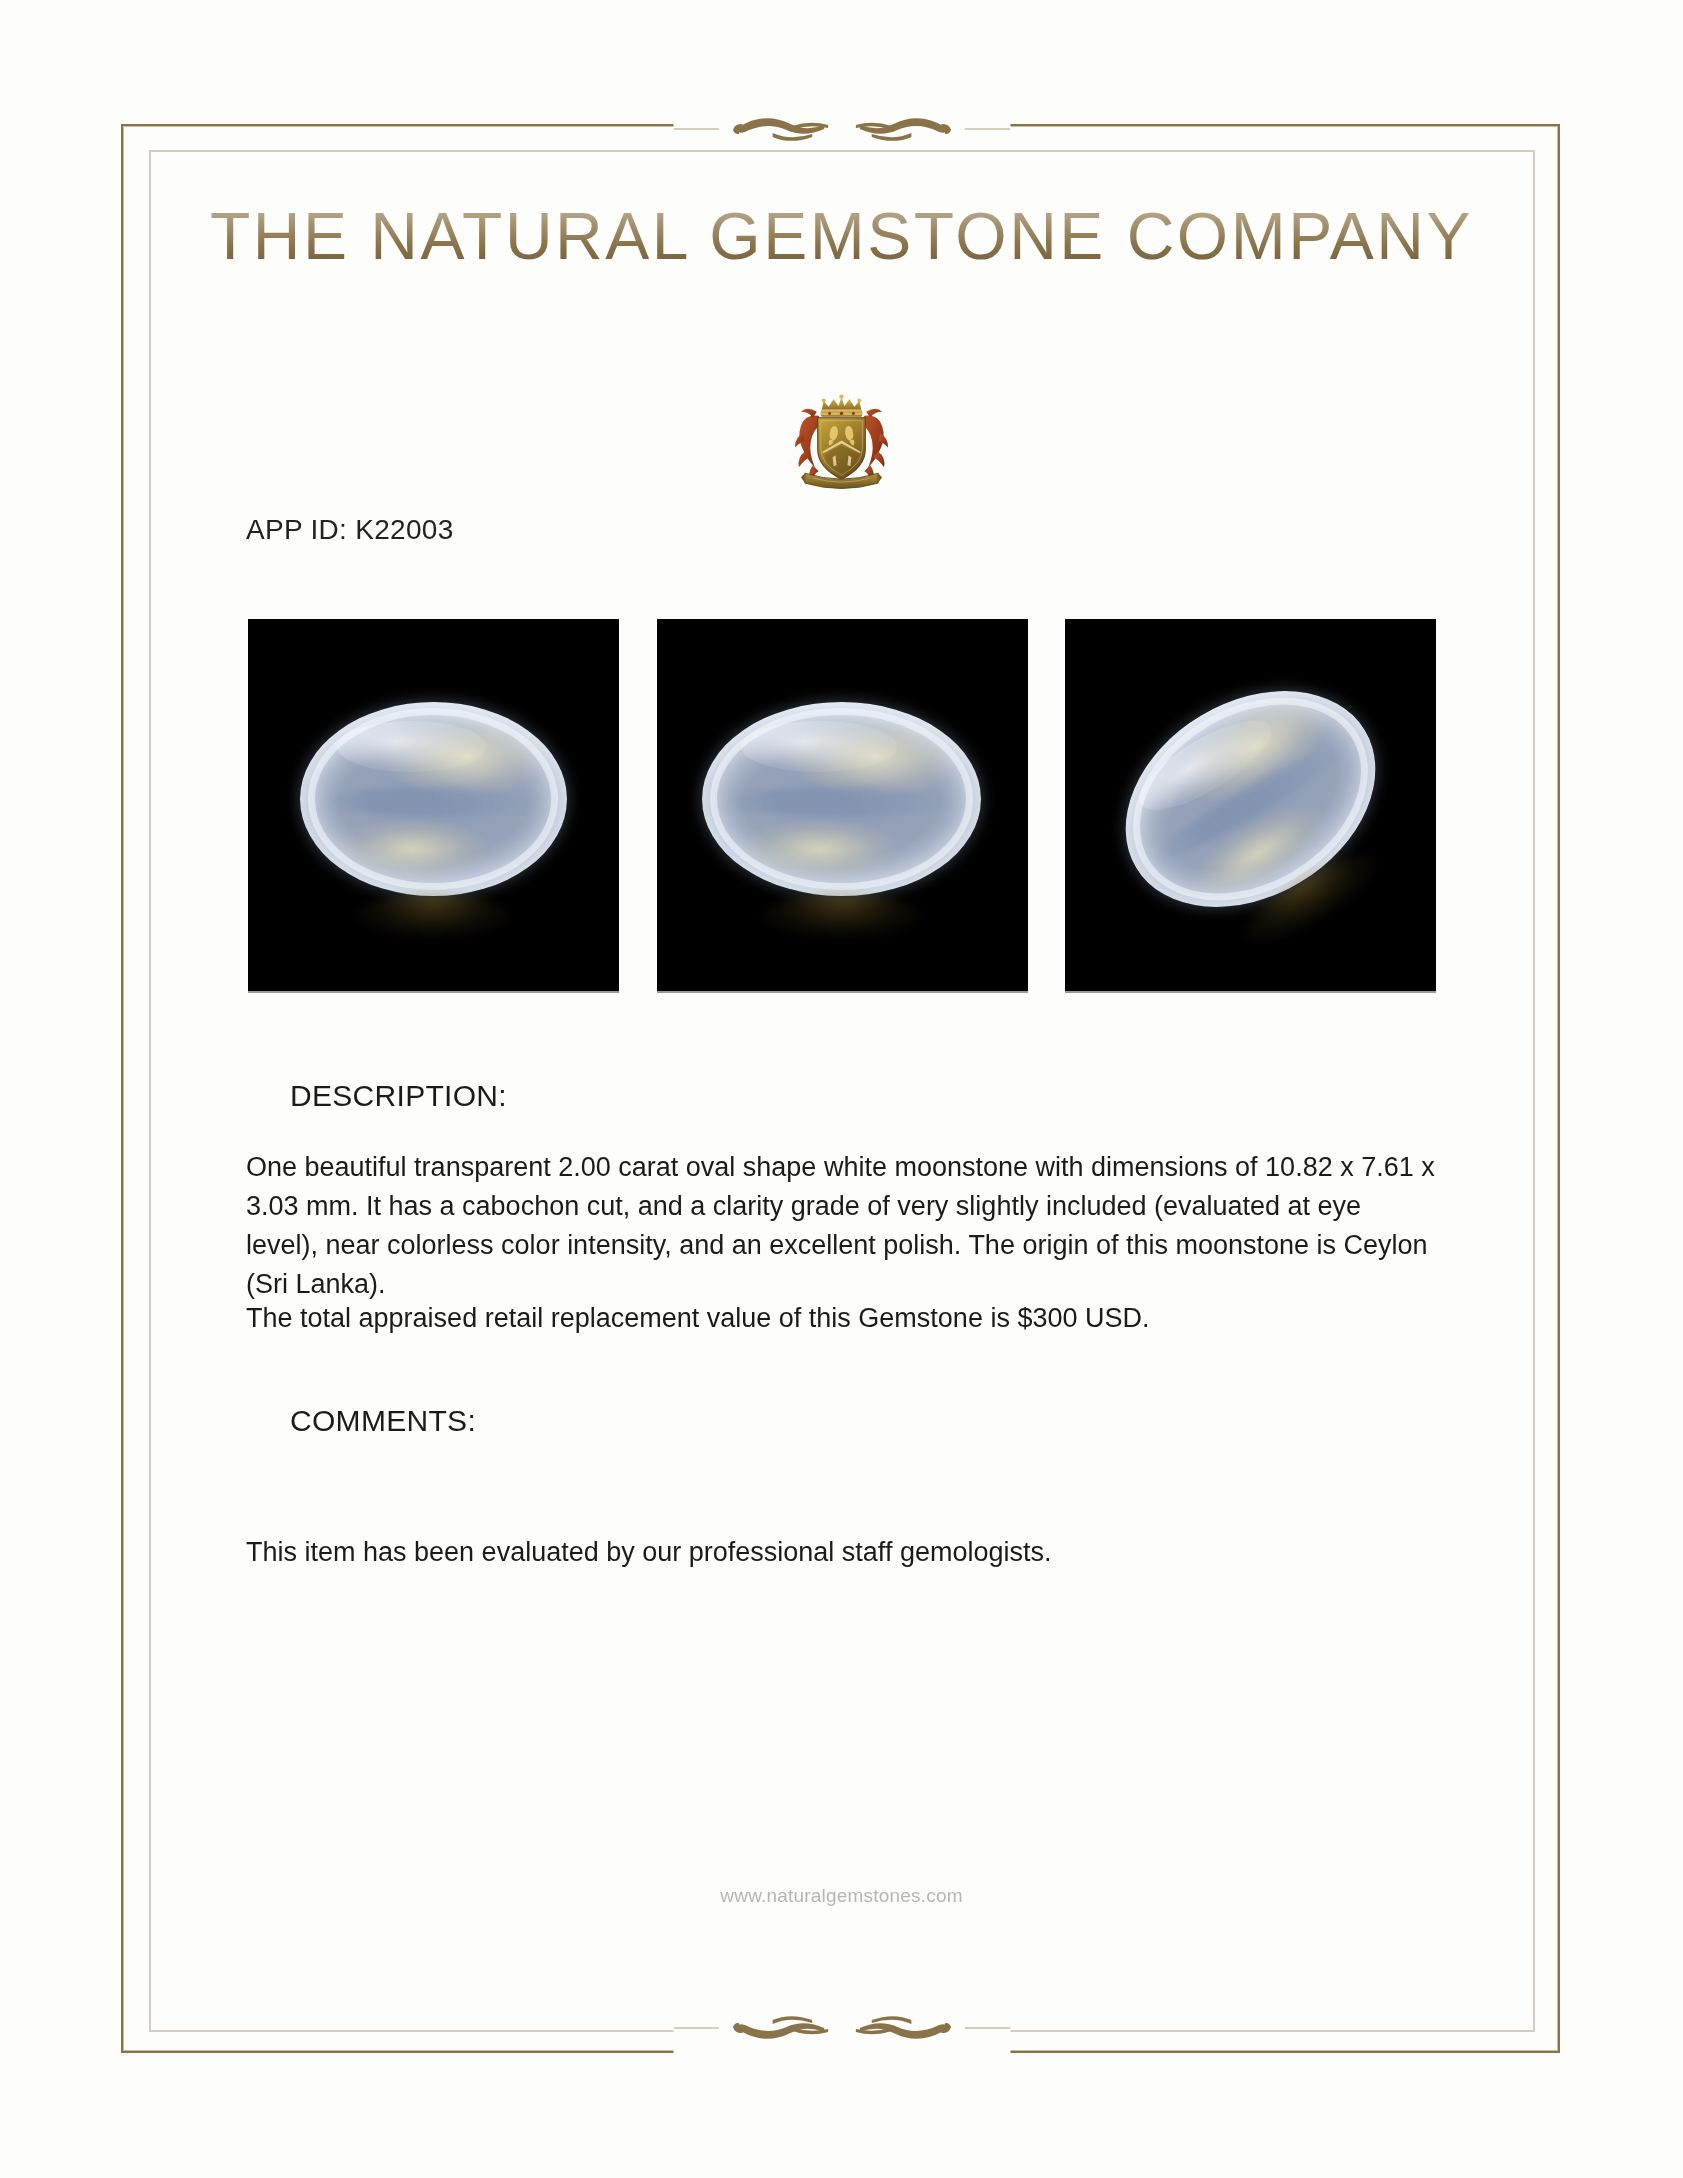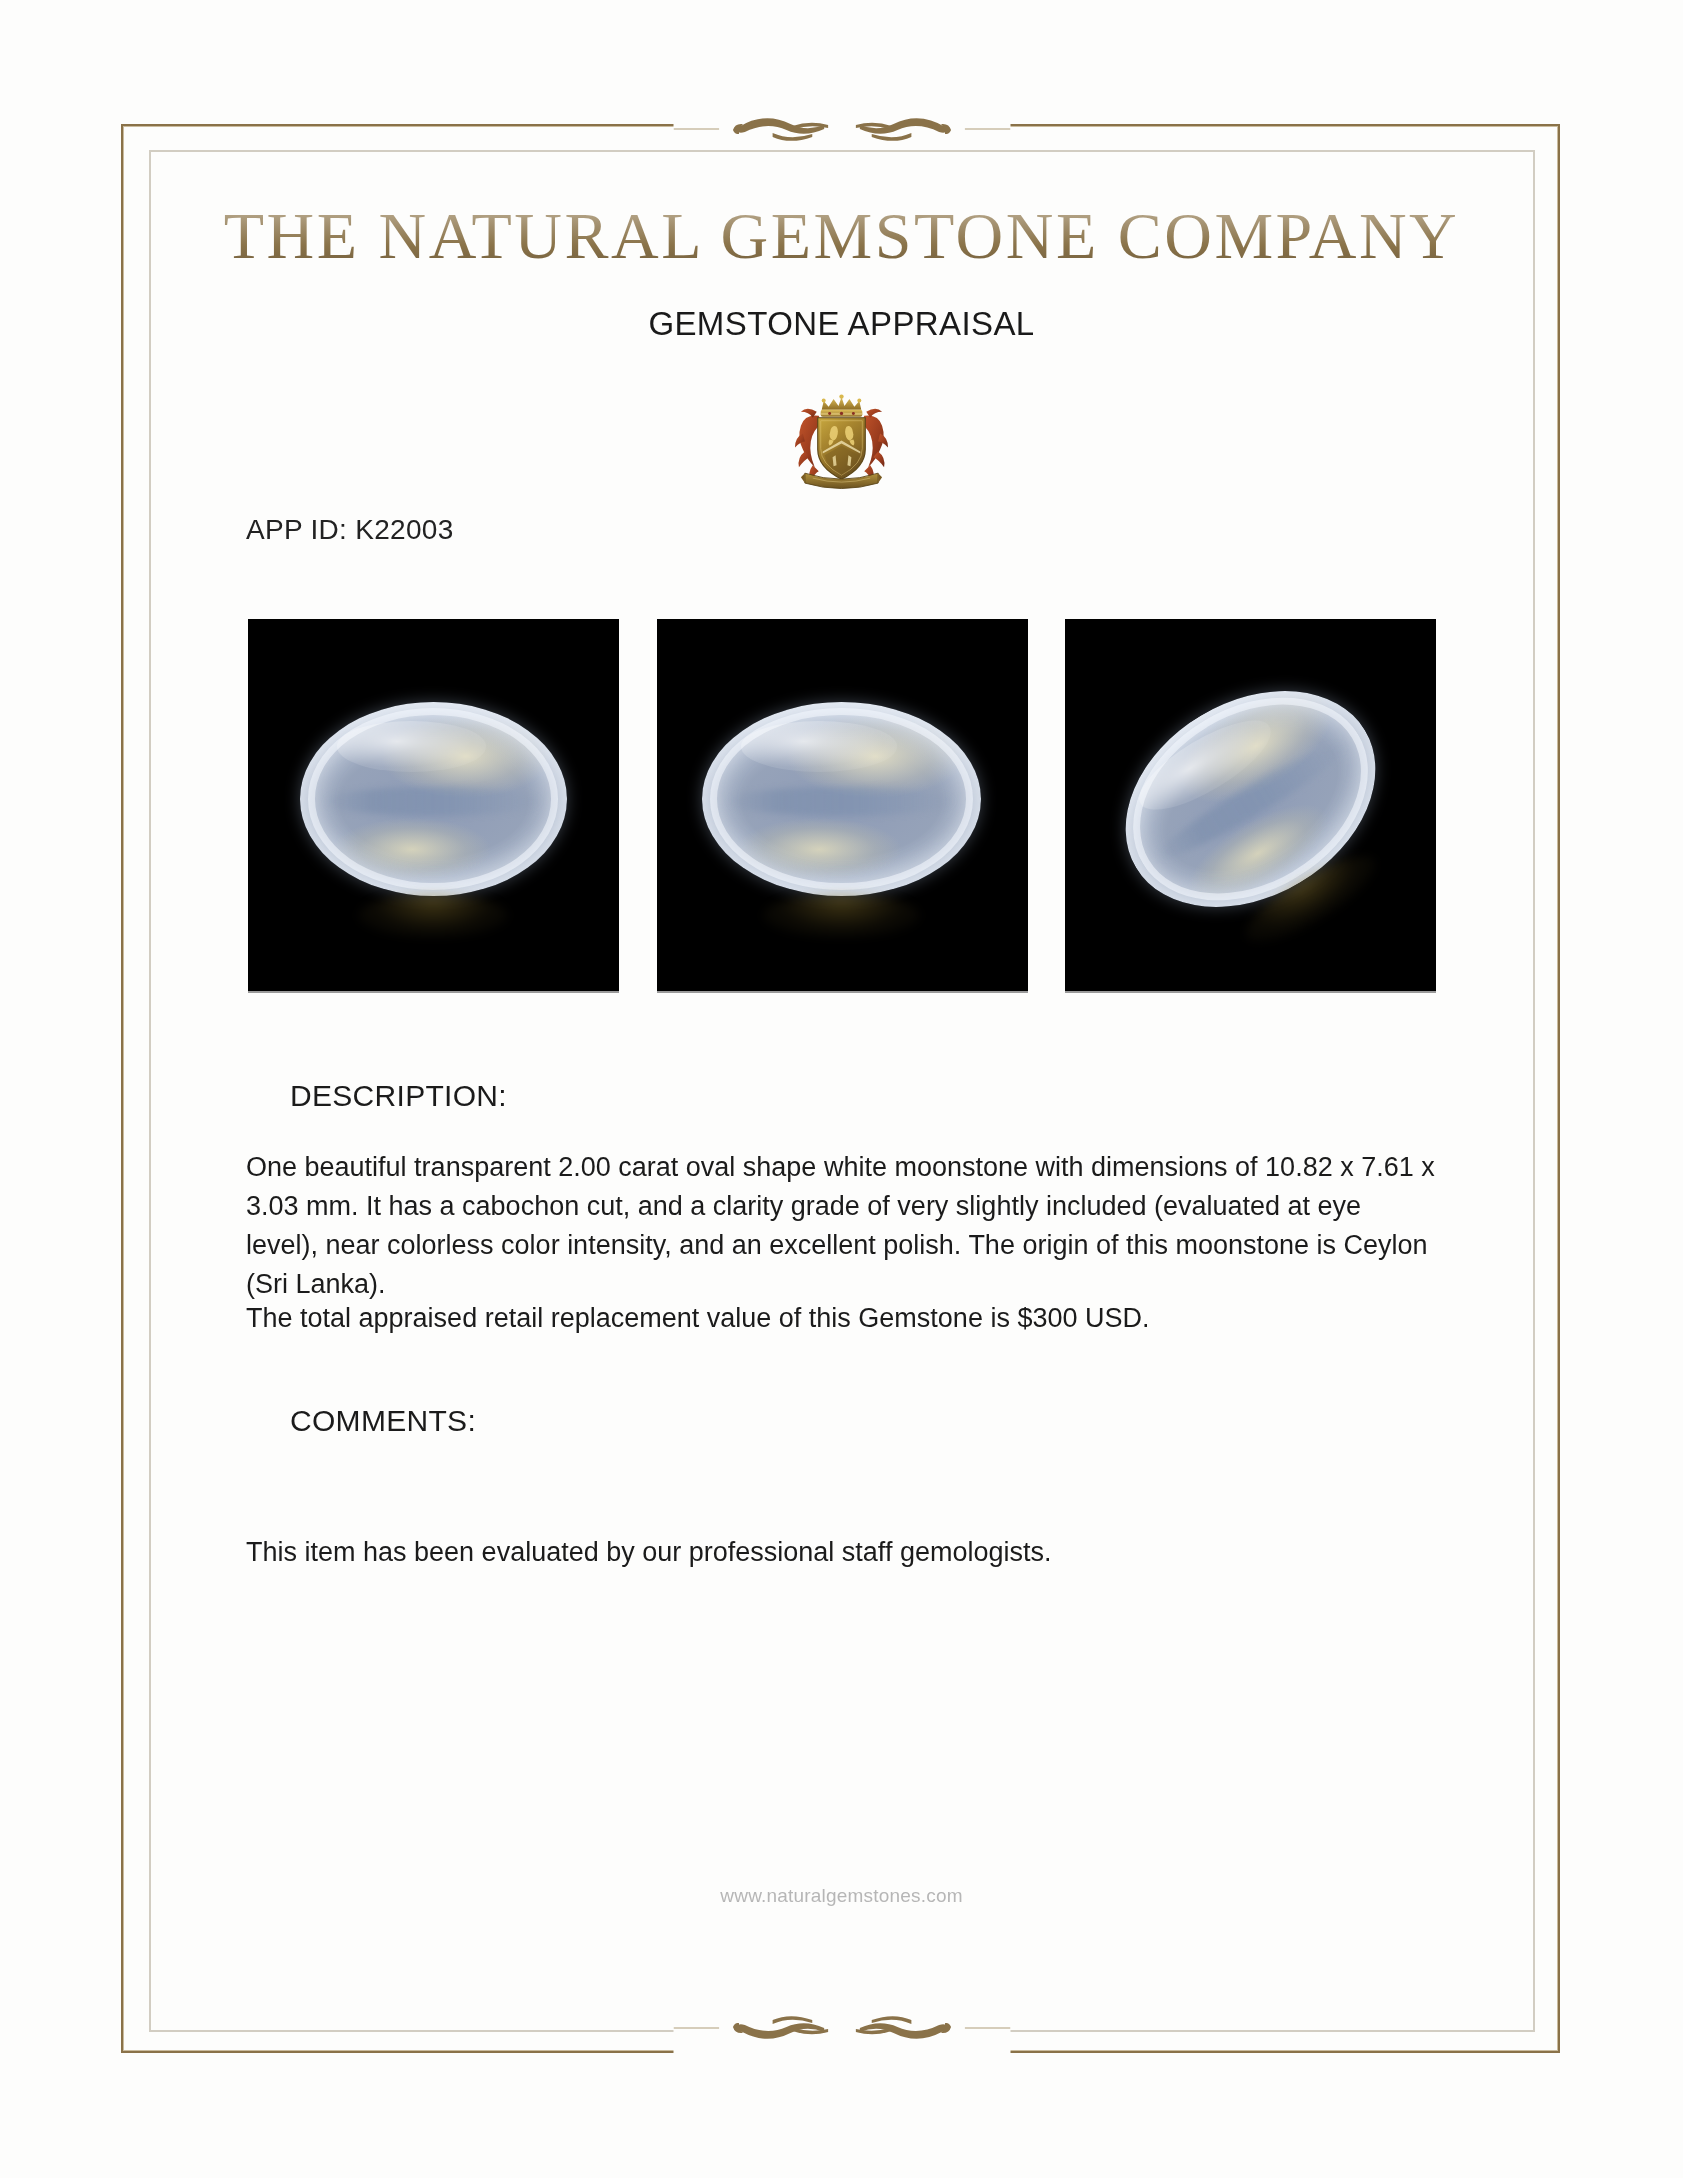--- a/index.html
+++ b/index.html
@@ -52,21 +52,21 @@
   }
   .ornament svg{position:absolute;left:0;top:0;width:100%;height:100%;}
   #ornament-top{top:103px;}
   #ornament-bottom{top:2008px;}
   #ornament-bottom svg{transform:scaleY(-1);}
 
   
   #doc-title{
     position:absolute;top:198px;left:0;width:1683px;
     text-align:center;
-    font-family:Liberation Serif, serif;
+    font-family:Liberation Sans, sans-serif;
     font-size:66px;
     letter-spacing:2.5px;
     font-weight:400;
     white-space:nowrap;
     background:linear-gradient(180deg,#c9bba3 0%,#a08d6b 38%,#8a7349 62%,#6d5a3b 100%);
     -webkit-background-clip:text;
     background-clip:text;
     color:transparent;
     -webkit-text-fill-color:transparent;
   }
@@ -216,21 +216,20 @@
         <path d="M220 23 Q202 17 184 22 L184 25 Q202 21 218 26 Z"></path>
       </g>
       <g stroke="#c9bda4" stroke-width="1.4" fill="none">
         <line x1="0" y1="26" x2="46" y2="26"></line>
         <line x1="294" y1="26" x2="340" y2="26"></line>
       </g>
     </svg>
   </div>
 
   <div id="doc-title">THE NATURAL GEMSTONE COMPANY</div>
-  <div id="doc-subtitle">GEMSTONE APPRAISAL</div>
 
   <div id="crest">
     <svg viewBox="0 0 106 98" xmlns="http://www.w3.org/2000/svg">
       <defs>
         <linearGradient id="shieldG" x1="0" y1="0" x2="0.6" y2="1">
           <stop offset="0%" stop-color="#c9a93f"></stop>
           <stop offset="38%" stop-color="#a8862f"></stop>
           <stop offset="70%" stop-color="#8c6c26"></stop>
           <stop offset="100%" stop-color="#6a5020"></stop>
         </linearGradient>

